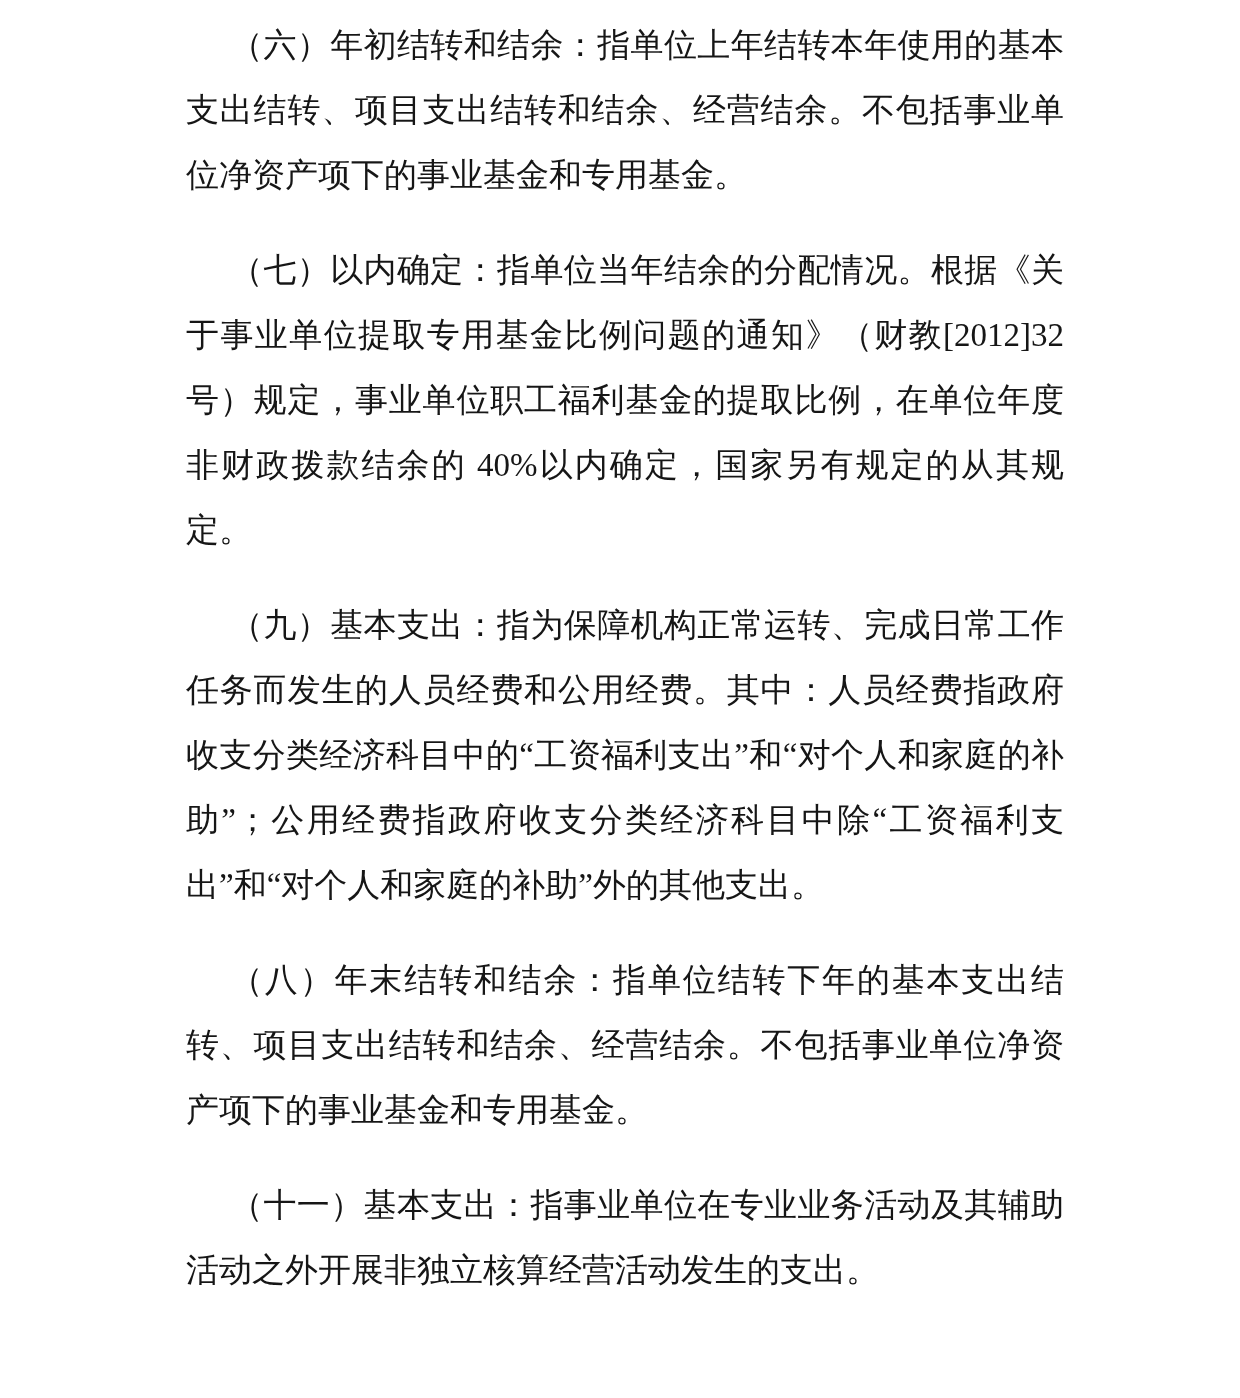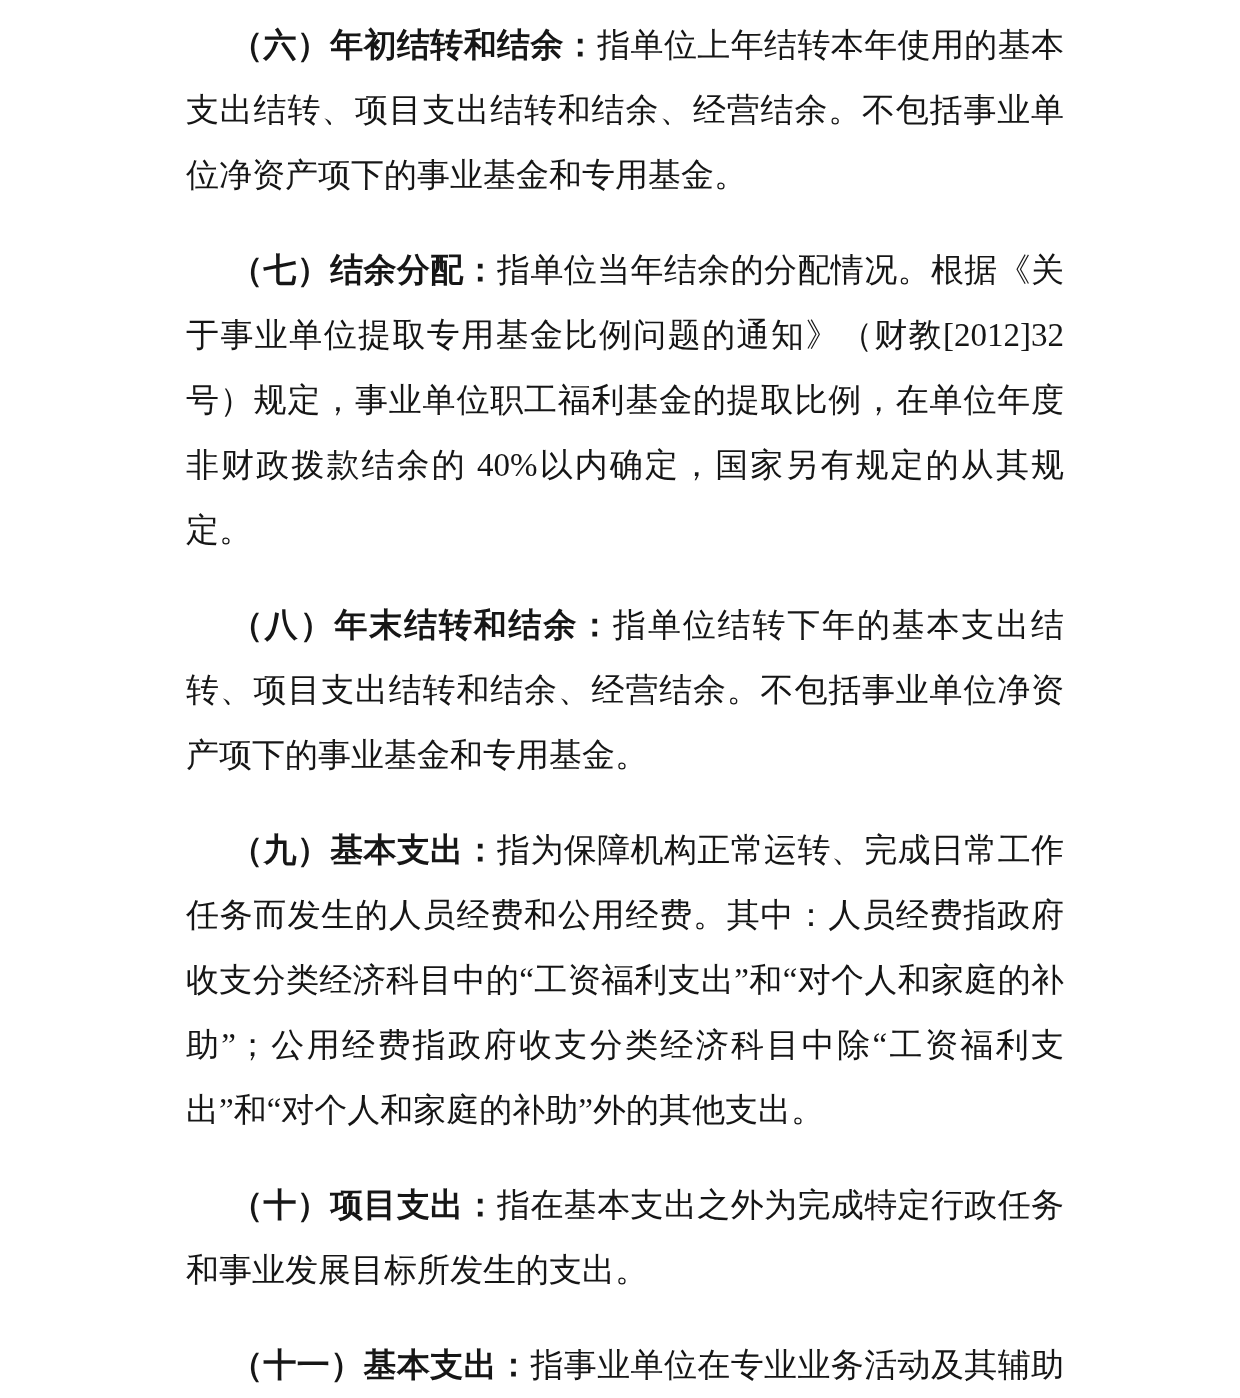--- a/index.html
+++ b/index.html
@@ -25,33 +25,32 @@
   }
   .para {
     margin: 0 0 30px 0;
     text-indent: 44px;
     word-break: break-all;
   }
   .para:last-child {
     margin-bottom: 0;
   }
   .term {
-    font-weight: 700;
+    font-weight: 400;
   }
 </style>
 </head>
 <body>
 
 <div class="doc">
 
   <p class="para"><strong class="term">（六）年初结转和结余：</strong><span>指单位上年结转本年使用的基本支出结转、项目支出结转和结余、经营结余。不包括事业单位净资产项下的事业基金和专用基金。</span></p>
 
-  <p class="para"><strong class="term">（七）结余分配：</strong><span>指单位当年结余的分配情况。根据《关于事业单位提取专用基金比例问题的通知》（财教[2012]32 号）规定，事业单位职工福利基金的提取比例，在单位年度非财政拨款结余的 40%以内确定，国家另有规定的从其规定。</span></p>
+  <p class="para"><strong class="term">（七）以内确定：</strong><span>指单位当年结余的分配情况。根据《关于事业单位提取专用基金比例问题的通知》（财教[2012]32 号）规定，事业单位职工福利基金的提取比例，在单位年度非财政拨款结余的 40%以内确定，国家另有规定的从其规定。</span></p>
+
+  <p class="para"><strong class="term">（九）基本支出：</strong><span>指为保障机构正常运转、完成日常工作任务而发生的人员经费和公用经费。其中：人员经费指政府收支分类经济科目中的“工资福利支出”和“对个人和家庭的补助”；公用经费指政府收支分类经济科目中除“工资福利支出”和“对个人和家庭的补助”外的其他支出。</span></p>
 
   <p class="para"><strong class="term">（八）年末结转和结余：</strong><span>指单位结转下年的基本支出结转、项目支出结转和结余、经营结余。不包括事业单位净资产项下的事业基金和专用基金。</span></p>
 
-  <p class="para"><strong class="term">（九）基本支出：</strong><span>指为保障机构正常运转、完成日常工作任务而发生的人员经费和公用经费。其中：人员经费指政府收支分类经济科目中的“工资福利支出”和“对个人和家庭的补助”；公用经费指政府收支分类经济科目中除“工资福利支出”和“对个人和家庭的补助”外的其他支出。</span></p>
-
-  <p class="para"><strong class="term">（十）项目支出：</strong><span>指在基本支出之外为完成特定行政任务和事业发展目标所发生的支出。</span></p>
 
   <p class="para"><strong class="term">（十一）基本支出：</strong><span>指事业单位在专业业务活动及其辅助活动之外开展非独立核算经营活动发生的支出。</span></p>
 
 </div>
 
 </body></html>

